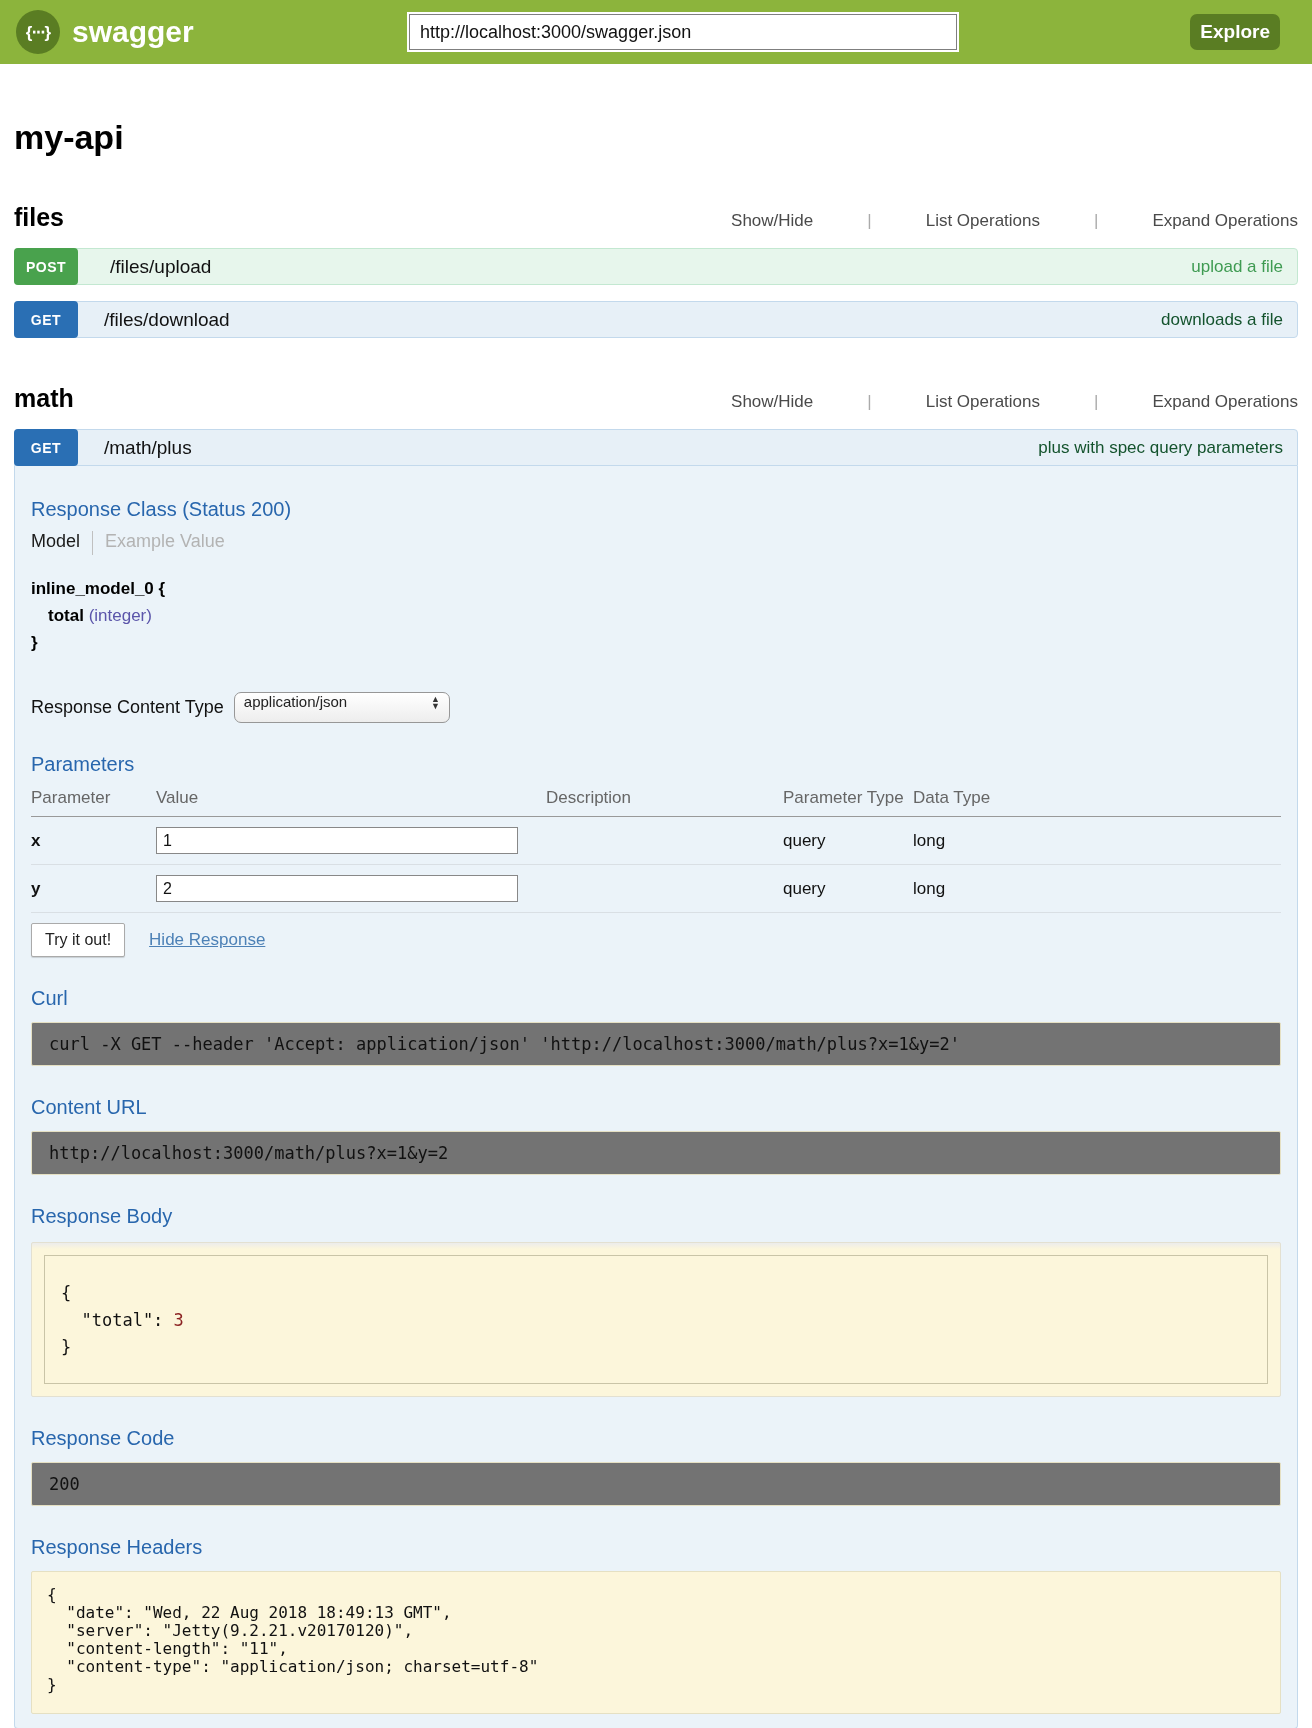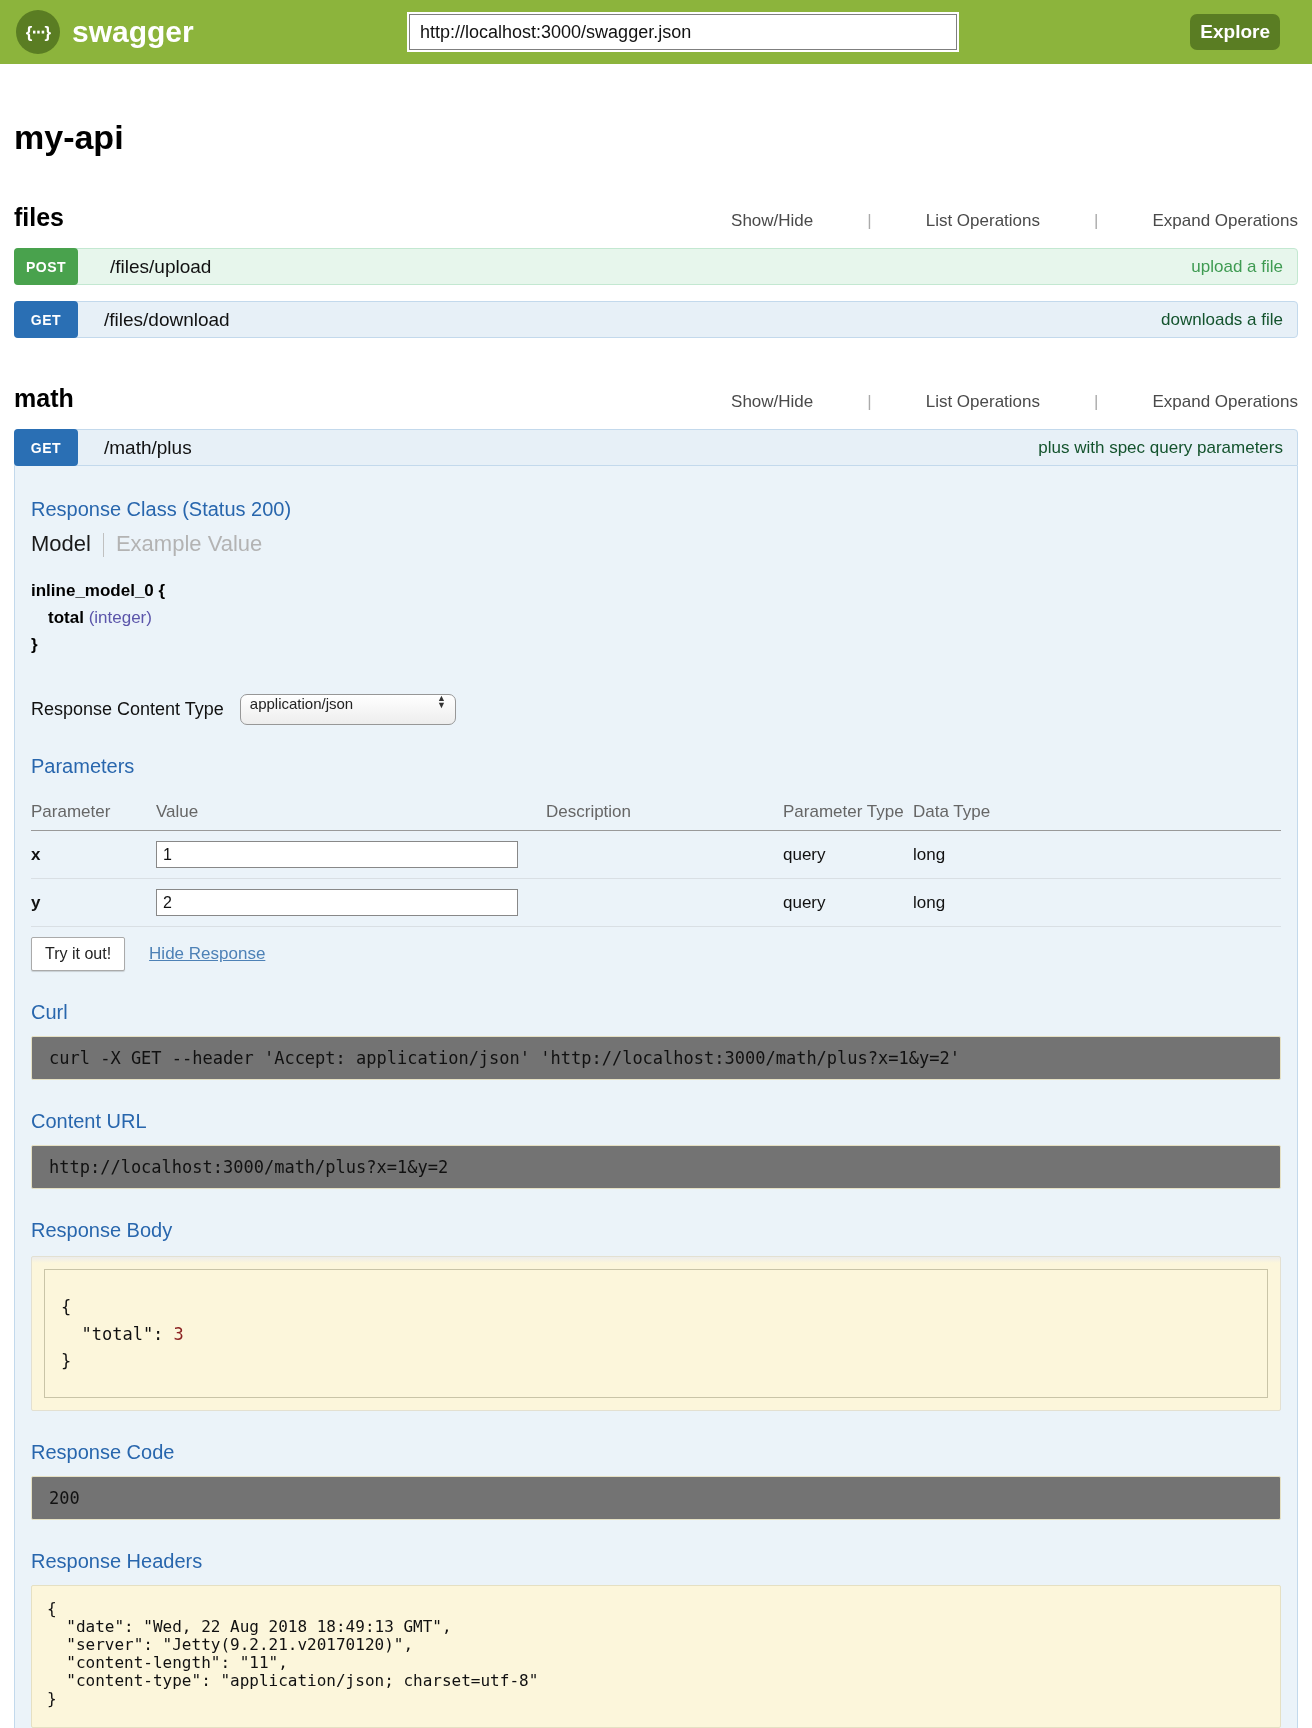--- a/index.html
+++ b/index.html
@@ -56,41 +56,41 @@
   .op-summary { margin-left:auto; margin-right:14px; font-size:17px; cursor:pointer; }
   .op-summary.get  { color:#14532d; }
   .op-summary.post { color:#3f9b52; }
   
   .op-content {
     background:#ebf3f9; border:1px solid #c3d9ec; border-top:none;
     border-radius:0 0 4px 4px; padding:4px 16px 14px 16px;
   }
   .blue-h { color:#2866ad; font-size:20px; margin-top:30px; font-weight:normal; }
   .blue-h.first { margin-top:28px; }
-  .tabs { display:flex; align-items:flex-end; margin-top:10px; font-size:22px; }
+  .tabs { display:flex; align-items:flex-start; margin-top:10px; font-size:18px; }
   .tab-active { color:#1a1a1a; padding-right:12px; cursor:pointer; }
   .tab-divider { width:1px; height:24px; background:#c0c0c0; }
   .tab-inactive { color:#b3b3b3; padding-left:12px; cursor:pointer; }
   .model-sig { margin-top:20px; font-size:17px; line-height:27px; color:#000; }
   .model-sig .strong { font-weight:bold; }
   .model-sig .prop-line { padding-left:17px; }
   .model-sig .prop-type { color:#5b55aa; }
   .rct-row { display:flex; align-items:center; margin-top:36px; }
   .rct-label { font-size:18px; color:#111; }
   .fake-select {
-    margin-left:16px; width:216px; height:31px; border:1px solid #979797; border-radius:7px;
-    background:linear-gradient(#ffffff,#ededed); display:flex; align-items:flex-start;
-    padding:0 9px; font-size:15px; color:#222; cursor:pointer;
+    margin-left:10px; width:216px; height:31px; border:1px solid #979797; border-radius:7px;
+    background:linear-gradient(#ffffff,#ededed); display:flex; align-items:flex-end;
+    padding:12px 9px; font-size:15px; color:#222; cursor:pointer;
   }
   .fake-select .arrows {
     margin-left:auto; display:flex; flex-direction:column; align-items:center;
     font-size:9px; line-height:7px; color:#333;
   }
   
-  .params-table { width:100%; border-collapse:collapse; margin-top:16px; }
+  .params-table { width:100%; border-collapse:collapse; margin-top:4px; }
   .params-table th {
     text-align:left; font-weight:normal; color:#666; font-size:17px;
     padding:8px 0 8px 0; border-bottom:1px solid #999;
   }
   .params-table td { padding:10px 0; font-size:17px; color:#111; border-bottom:1px solid #d9dfe4; }
   .param-name { font-weight:bold; }
   .param-input {
     width:362px; height:27px; border:1px solid #888; padding:2px 6px; font-size:16px;
     font-family:"Liberation Sans", sans-serif; background:#fff; color:#111;
   }

